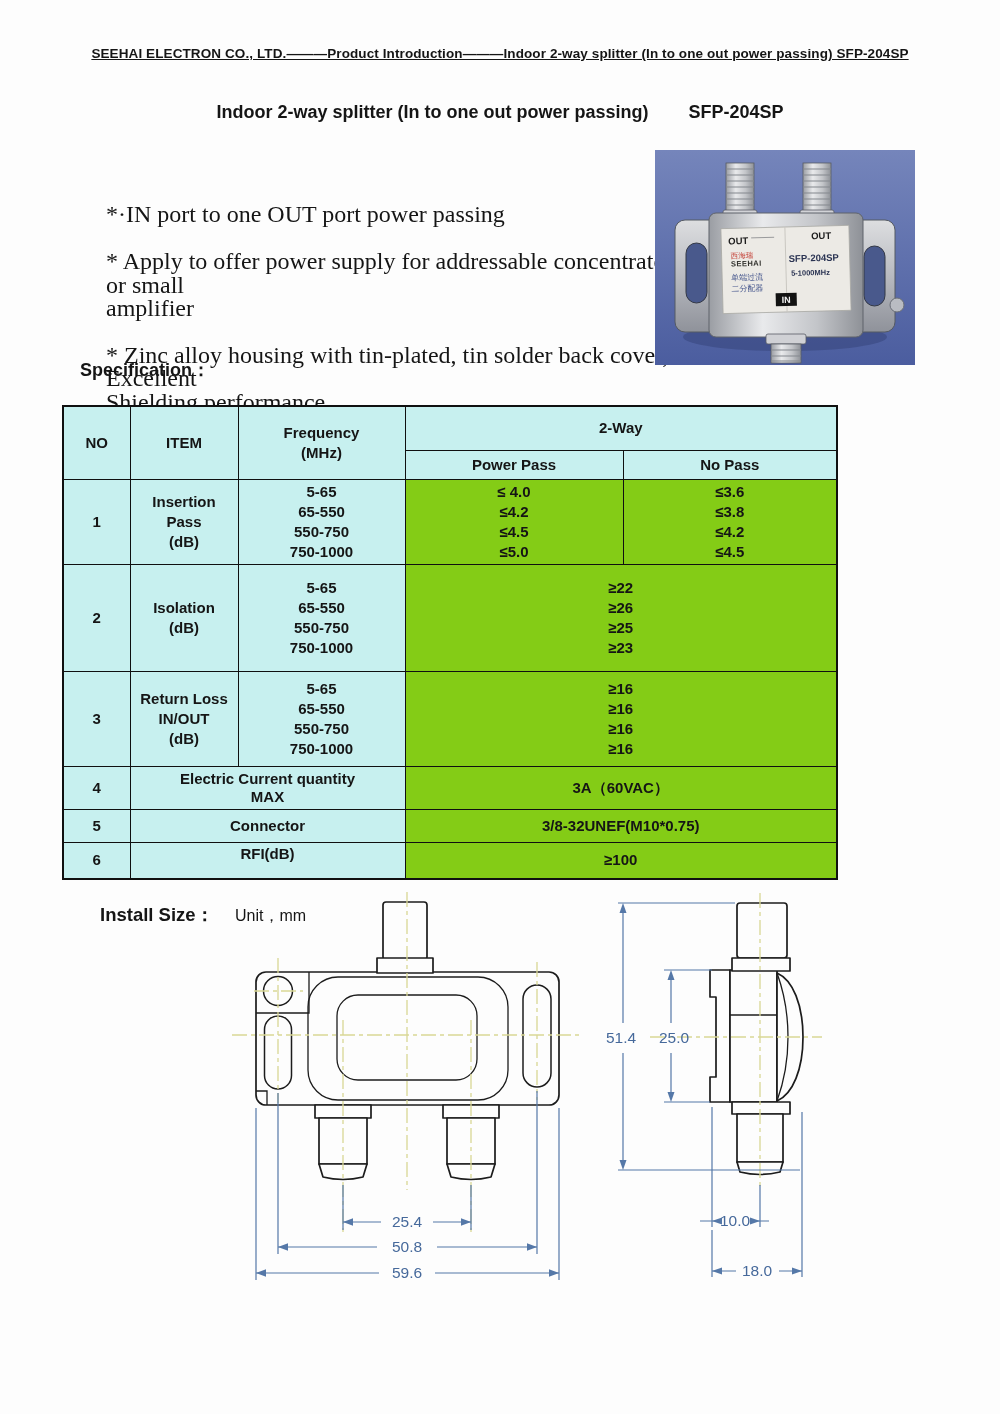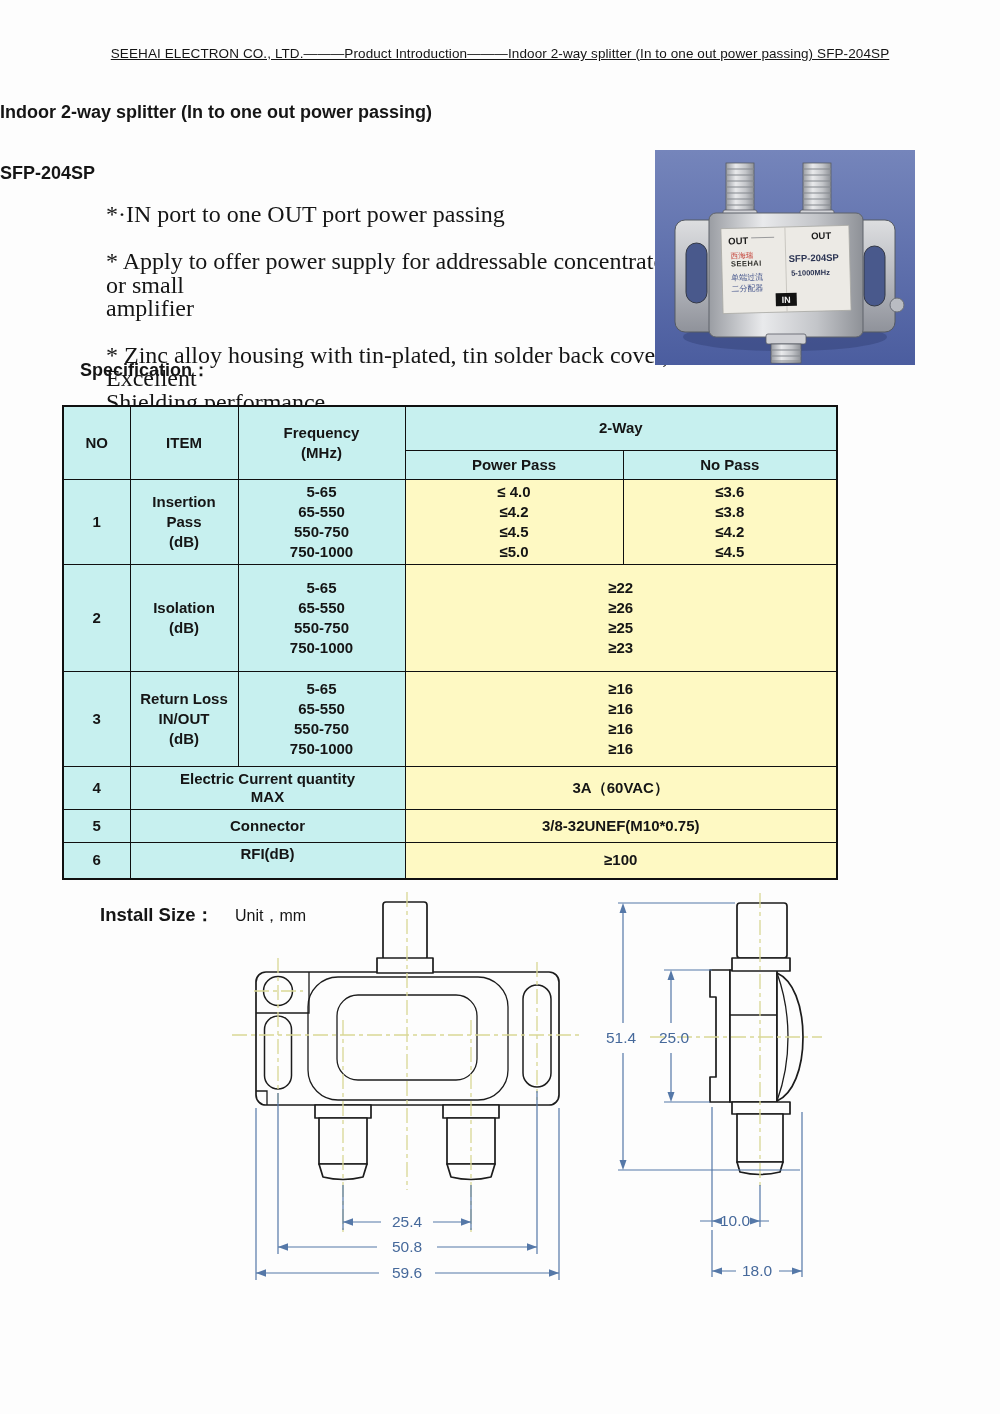--- a/index.html
+++ b/index.html
@@ -3,47 +3,47 @@
 <meta charset="utf-8">
 <style>
   html,body { margin:0; padding:0; background:#ffffff; }
   .page {
     position:relative; width:1000px; height:1414px; margin:0 auto;
     background:#fdfdfd; font-family:"Liberation Sans",sans-serif; color:#151515;
     overflow:hidden;
   }
   .header-line {
     position:absolute; top:46px; left:0; width:100%; text-align:center;
-    font-size:13.5px; letter-spacing:.1px;
+    font-size:13.5px; letter-spacing:.1px;font-weight:bold;
   }
   .header-line span { text-decoration:underline; }
   .title-row {
     position:absolute; top:102px; left:0; width:100%;
     display:flex; justify-content:center; gap:40px;
-    font-size:18px; font-weight:bold;flex-direction:column;
+    font-size:18px; font-weight:bold;
   }
   .features {
     position:absolute; left:70px; top:180px; width:585px;
     font-family:"Liberation Serif",serif; font-size:24px; line-height:23.4px;
     white-space:pre-line;
     margin-left:36px;
   }
   .spec-heading {
     position:absolute; left:80px; top:358px; font-size:18px; font-weight:bold;
   }
   table.spec {
     position:absolute; left:62px; top:405px; width:774px;
     border-collapse:collapse; table-layout:fixed;
     border:2.5px solid #101010;
     font-weight:bold;
   }
   table.spec td {
     border:1.6px solid #101010; text-align:center; vertical-align:middle;
     font-size:15px; line-height:20px; padding:1px 2px; white-space:pre-line;
-    background:#fef9c3;
+    background:#84cc16;
   }
   table.spec td.cy { background:#c7f0ef; }
   table.spec td.small { font-size:15px; line-height:18px; }
   table.spec td.vtop { vertical-align:top; }
   tr.h1 { height:44px; } tr.h2 { height:29px;margin-top:20px; }
   tr.r1 { height:85px; } tr.r2 { height:107px; } tr.r3 { height:95px; }
   tr.r4 { height:43px; } tr.r5 { height:33px; } tr.r6 { height:37px; }
   .install-heading { position:absolute; left:100px; top:902px; font-size:18.5px; font-weight:bold; }
   .install-unit { position:absolute; left:235px; top:906px; font-size:16px; }
   .drawing { position:absolute; }

